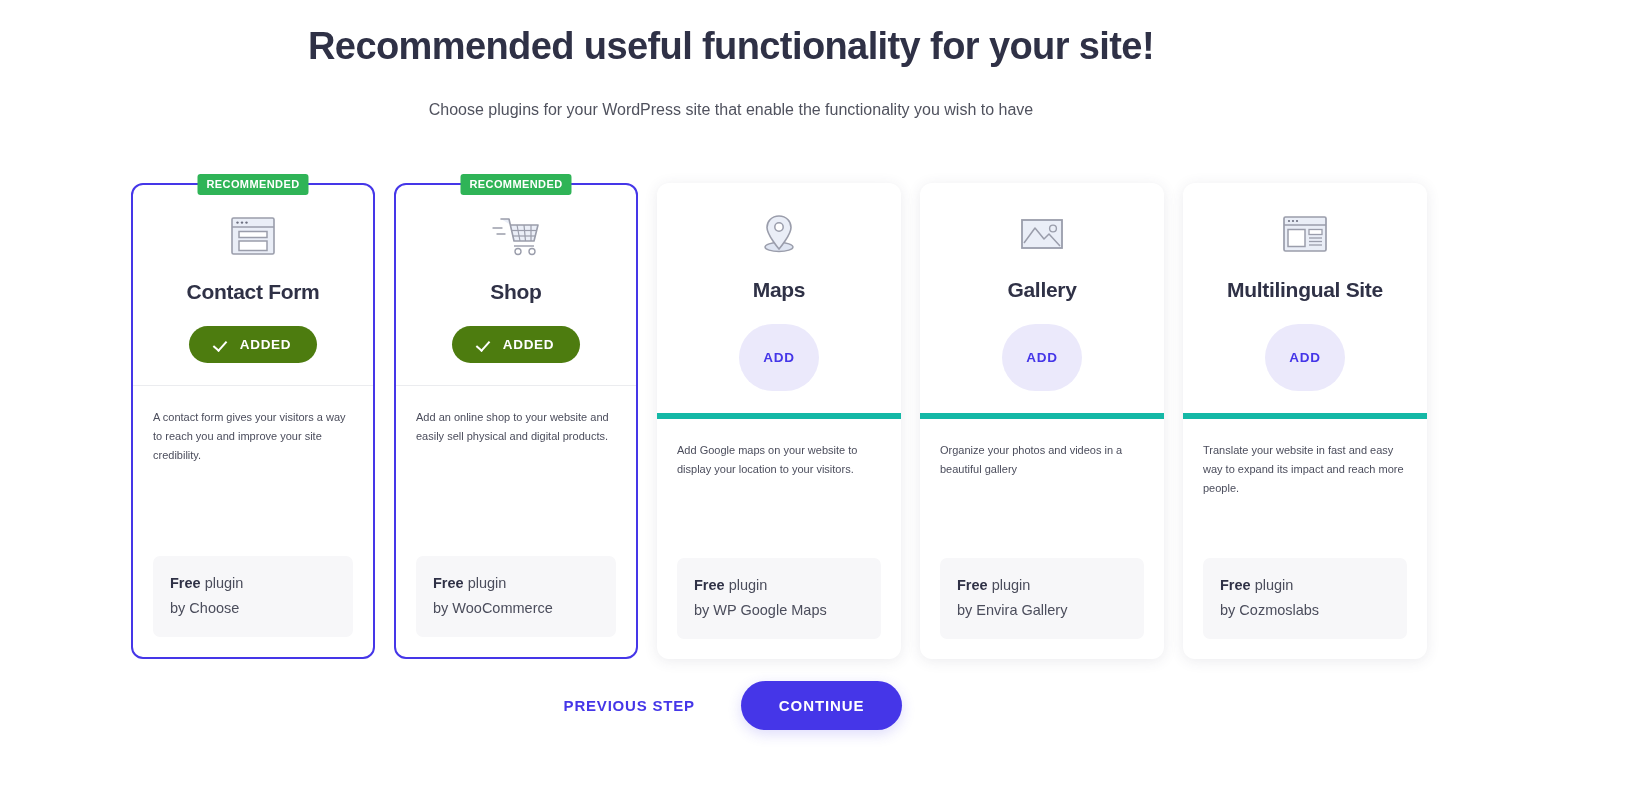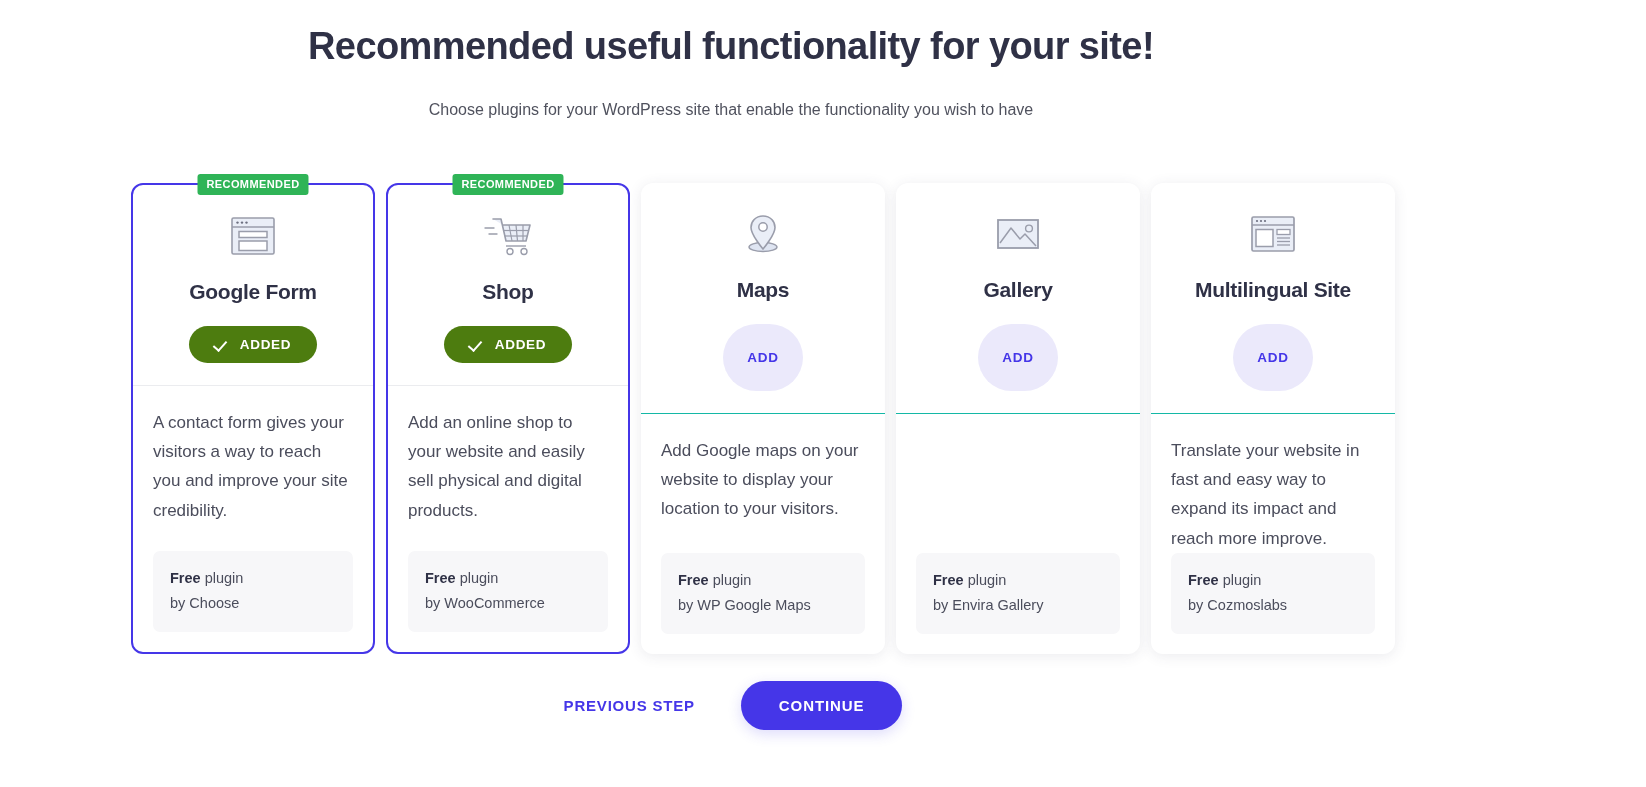--- a/index.html
+++ b/index.html
@@ -32,21 +32,21 @@
     font-weight: 400;
   }
 
   
   .cards {
     position: absolute;
     top: 183px;
     left: 131px;
     width: 1384px;
     display: flex;
-    gap: 11px;
+    gap: 19px;
   }
   .card {
     position: relative;
     width: 244px;
     background: #ffffff;
     border-radius: 12px;
     display: flex;
     flex-direction: column;
   }
   .card.plain {
@@ -79,21 +79,21 @@
   }
 
   .card-top {
     padding-top: 26px;
     padding-bottom: 22px;
     display: flex;
     flex-direction: column;
     align-items: center;
     border-bottom: 1px solid #ebecef;
   }
-  .card.plain .card-top { border-bottom: 1px solid #14b8a6; }
+  .card.plain .card-top { border-bottom: 6px solid #14b8a6; }
 
   .icon-wrap {
     height: 50px;
     display: flex;
     align-items: center;
     justify-content: center;
   }
   .card-title {
     margin-top: 19px;
     font-size: 21px;
@@ -145,21 +145,21 @@
     transform: rotate(42deg);
   }
 
   .card-body {
     padding: 22px 20px 0 20px;
     flex: 1;
     display: flex;
     flex-direction: column;
   }
   .desc {
-    font-size: 17px;
+    font-size: 11px;
     line-height: 1.72;
     color: #4b4d5c;
   }
   .plugin-box {
     margin-top: auto;
     margin-bottom: 20px;
     background: #f7f7f9;
     border-radius: 7px;
     padding: 15px 17px 16px 17px;
     font-size: 14.5px;
@@ -229,21 +229,21 @@
           <svg width="50" height="44" viewBox="0 0 50 44">
             <rect x="4" y="4" width="42" height="36" rx="1.5" fill="#eaeef7" stroke="#9a9dab" stroke-width="1.6"></rect>
             <line x1="4" y1="13" x2="46" y2="13" stroke="#9a9dab" stroke-width="1.4"></line>
             <circle cx="9.5" cy="8.6" r="1.2" fill="#6d7080"></circle>
             <circle cx="14" cy="8.6" r="1.2" fill="#6d7080"></circle>
             <circle cx="18.5" cy="8.6" r="1.2" fill="#6d7080"></circle>
             <rect x="11" y="17.5" width="28" height="6" fill="#ffffff" stroke="#9a9dab" stroke-width="1.5"></rect>
             <rect x="11" y="27" width="28" height="9.5" fill="#ffffff" stroke="#9a9dab" stroke-width="1.5"></rect>
           </svg>
         </div>
-        <div class="card-title">Google Form</div>
+        <div class="card-title">Contact Form</div>
         <button class="btn btn-added">
           <span class="check"></span>
           <span>ADDED</span>
         </button>
       </div>
       <div class="card-body">
         <div class="desc">A contact form gives your visitors a way to reach you and improve your site credibility.</div>
         <div class="plugin-box">
           <div>
             <span class="free">Free</span><span> plugin</span>
@@ -321,20 +321,21 @@
             <circle cx="37" cy="16.5" r="3.4" fill="none" stroke="#9a9dab" stroke-width="1.4"></circle>
             <path d="M8 31 L19 16 L28 27 L33 22 L44 34" fill="none" stroke="#9a9dab" stroke-width="1.5" stroke-linejoin="round"></path>
           </svg>
         </div>
         <div class="card-title">Gallery</div>
         <button class="btn btn-add">
           <span>ADD</span>
         </button>
       </div>
       <div class="card-body">
+        <div class="desc">Organize your photos and videos in a beautiful gallery</div>
         <div class="plugin-box">
           <div>
             <span class="free">Free</span><span> plugin</span>
           </div>
           <div>by Envira Gallery</div>
         </div>
       </div>
     </div>
 
     <div class="card plain">
@@ -352,21 +353,21 @@
             <line x1="30" y1="29.5" x2="43" y2="29.5" stroke="#9a9dab" stroke-width="1.3"></line>
             <line x1="30" y1="33" x2="43" y2="33" stroke="#9a9dab" stroke-width="1.3"></line>
           </svg>
         </div>
         <div class="card-title">Multilingual Site</div>
         <button class="btn btn-add">
           <span>ADD</span>
         </button>
       </div>
       <div class="card-body">
-        <div class="desc">Translate your website in fast and easy way to expand its impact and reach more improve.</div>
+        <div class="desc">Translate your website in fast and easy way to expand its impact and reach more people.</div>
         <div class="plugin-box">
           <div>
             <span class="free">Free</span><span> plugin</span>
           </div>
           <div>by Cozmoslabs</div>
         </div>
       </div>
     </div>
 
   </div>

